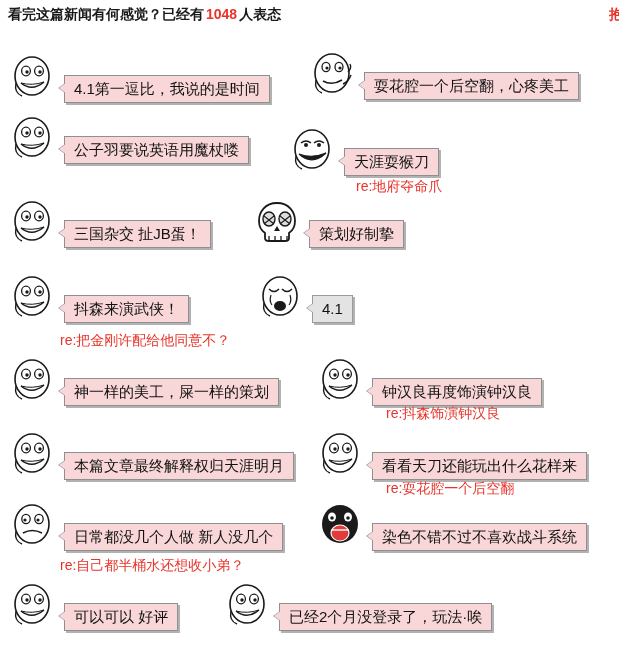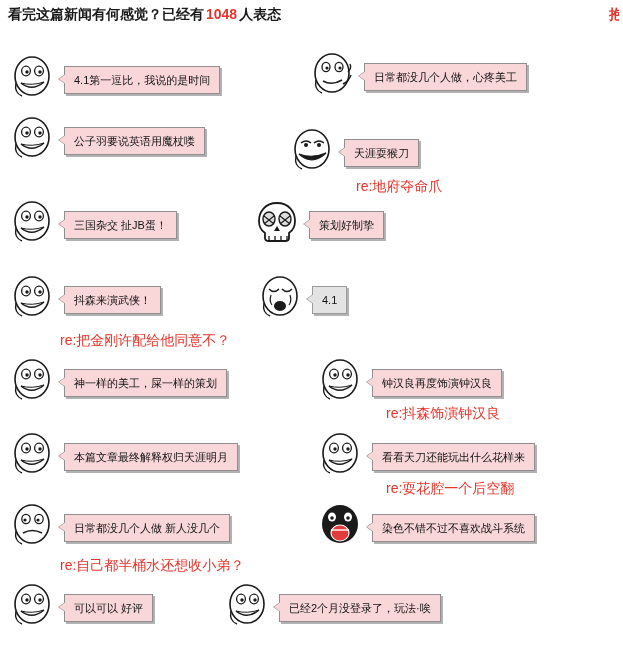--- a/index.html
+++ b/index.html
@@ -52,25 +52,25 @@
     height: 44px;
     flex: 0 0 44px;
     position: relative;
   }
   .avatar svg { display: block; }
 
   
   .bubble {
     position: relative;
     margin-left: 10px;
-    margin-top: 11px;
+    margin-top: 20px;
     border: 1px solid #9a9a9a;
     background: #fdfdfd;
     padding: 5px 9px;
-    font-size: 11px;
+    font-size: 15px;
     line-height: 16px;
     white-space: nowrap;
     color: #111;
     box-shadow: 2px 2px 0 rgba(0,0,0,0.30);
   }
   .bubble.pink {
     background: #f9d7d9;
     border-color: #8f8f8f;
   }
   .bubble.gray {
@@ -139,21 +139,21 @@
           <path d="M6 28 Q4 38 12 41" fill="none" stroke="#1a1a1a" stroke-width="1.4"></path>
           <ellipse cx="16" cy="15" rx="4" ry="4.6" fill="#fff" stroke="#1a1a1a" stroke-width="1.3"></ellipse>
           <ellipse cx="29" cy="15" rx="4" ry="4.6" fill="#fff" stroke="#1a1a1a" stroke-width="1.3"></ellipse>
           <circle cx="17" cy="16" r="1.6" fill="#1a1a1a"></circle>
           <circle cx="30" cy="16" r="1.6" fill="#1a1a1a"></circle>
           <path d="M13 29 Q22 34 32 28" fill="none" stroke="#1a1a1a" stroke-width="1.5"></path>
           <path d="M33 32 q6 -3 8 -9" fill="none" stroke="#1a1a1a" stroke-width="1.4"></path>
           <path d="M38 20 q4 -4 2 -8" fill="none" stroke="#1a1a1a" stroke-width="1.4"></path>
         </svg>
       </div>
-      <div class="bubble pink">日常都没几个人做，心疼美工</div>
+      <div class="bubble pink">耍花腔一个后空翻，心疼美工</div>
     </div>
     <div class="unit" style="left: 10px; top: 116px;">
       <div class="avatar">
         <svg width="44" height="44" viewBox="0 0 44 44">
           <ellipse cx="22" cy="21" rx="17" ry="19" fill="#ffffff" stroke="#1a1a1a" stroke-width="1.6"></ellipse>
           <path d="M6 28 Q4 38 12 41" fill="none" stroke="#1a1a1a" stroke-width="1.4"></path>
           <ellipse cx="16" cy="16" rx="4.4" ry="4.8" fill="#fff" stroke="#1a1a1a" stroke-width="1.3"></ellipse>
           <ellipse cx="29" cy="16" rx="4.4" ry="4.8" fill="#fff" stroke="#1a1a1a" stroke-width="1.3"></ellipse>
           <circle cx="17" cy="17" r="1.7" fill="#1a1a1a"></circle>
           <circle cx="30" cy="17" r="1.7" fill="#1a1a1a"></circle>

